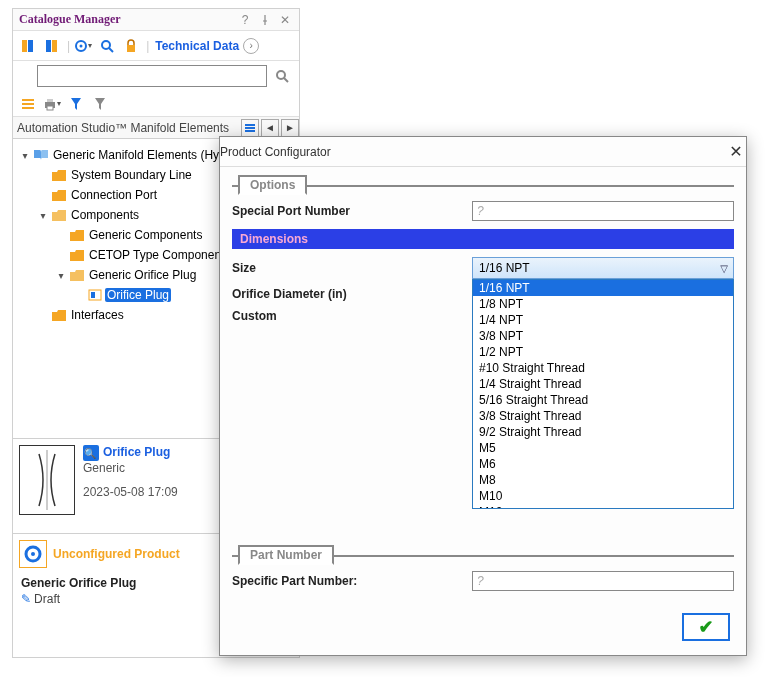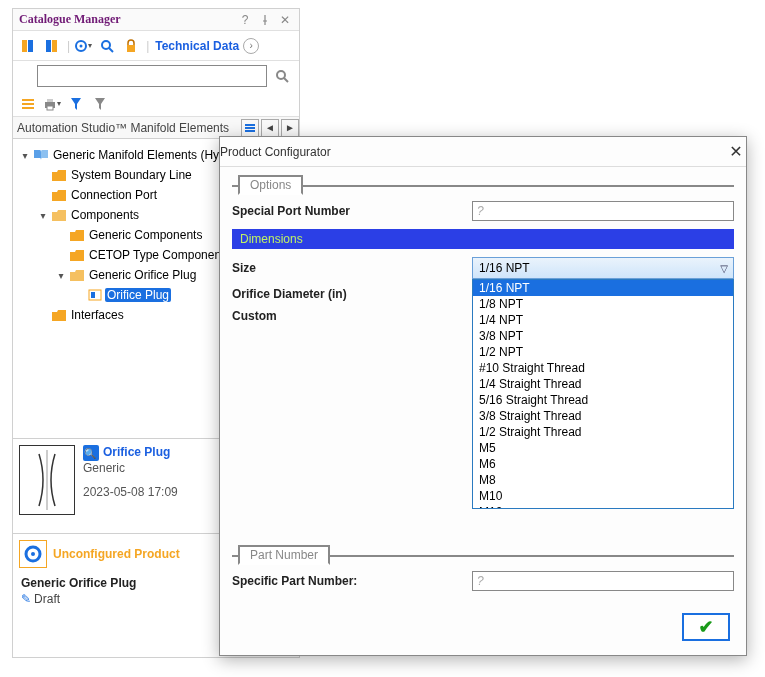--- a/index.html
+++ b/index.html
@@ -52,27 +52,27 @@
 
 
 .dialog { position:absolute; left:219px; top:136px; width:528px; height:520px; border:1px solid #888; background:#fdfdfd; box-shadow:0 4px 16px rgba(0,0,0,0.3); }
 .dlg-header { height:30px; display:flex; align-items:center; padding:0 0; border-bottom:1px solid #ddd; }
 .dlg-title { flex:1; color:#333; }
 .dlg-close { width:20px; height:20px; display:flex; align-items:center; justify-content:center; cursor:pointer; font-size:16px; color:#333; }
 
 .dlg-body { padding: 8px 12px 0 12px; }
 .group-tab-row { position:relative; height:22px; margin-bottom:2px; }
 .group-line { position:absolute; left:0; right:0; top:10px; border-top:2px solid #888; }
-.group-tab { position:absolute; left:6px; top:0; height:20px; background:#fff; border:2px solid #888; border-bottom:2px solid #fff; padding:0 10px; color:#888; font-weight:normal; display:flex; align-items:center; z-index:2; }
+.group-tab { position:absolute; left:6px; top:0; height:20px; background:#fff; border:2px solid #888; border-bottom:2px solid #fff; padding:0 10px; color:#888; font-weight:bold; display:flex; align-items:center; z-index:2; }
 
 .field-row { display:flex; align-items:center; margin:4px 0 8px 0; }
 .field-label { width:240px; font-weight:bold; color:#222; }
 .field-input { flex:1; height:20px; border:1px solid #888; padding:0 4px; color:#aaa; font-style:italic; background:#fff; }
 
-.dim-bar { background:#2b3fe6; color:#bef264; font-weight:normal; padding:3px 8px; margin:2px 0 8px 0; }
+.dim-bar { background:#2b3fe6; color:#f9a8d4; font-weight:bold; padding:3px 8px; margin:2px 0 8px 0; }
 
 .combo { position:relative; flex:1; }
 .combo-box { height:22px; border:1px solid #6aa0d8; background:linear-gradient(#eaf3fc,#cfe5fa); display:flex; align-items:center; padding:0 6px; cursor:pointer; }
 .combo-box .chev { position:absolute; right:6px; color:#335; font-size:10px; }
 .combo-list { position:absolute; left:0; right:0; top:22px; border:1px solid #2a7ac0; background:#fff; z-index:10; max-height:230px; overflow:hidden; }
 .combo-item { padding:1px 6px; cursor:pointer; white-space:nowrap; }
 .combo-item.sel { background:#1a6fe0; color:#fff; }
 
 .plain-label { width:240px; color:#222; font-weight:bold; }
 
@@ -338,21 +338,21 @@
         <div class="combo-list" id="size-list">
             <div class="combo-item sel">1/16 NPT</div>
             <div class="combo-item">1/8 NPT</div>
             <div class="combo-item">1/4 NPT</div>
             <div class="combo-item">3/8 NPT</div>
             <div class="combo-item">1/2 NPT</div>
             <div class="combo-item">#10 Straight Thread</div>
             <div class="combo-item">1/4 Straight Thread</div>
             <div class="combo-item">5/16 Straight Thread</div>
             <div class="combo-item">3/8 Straight Thread</div>
-            <div class="combo-item">1/2 Straight Thread</div>
+            <div class="combo-item">9/2 Straight Thread</div>
             <div class="combo-item">M5</div>
             <div class="combo-item">M6</div>
             <div class="combo-item">M8</div>
             <div class="combo-item">M10</div>
             <div class="combo-item">M12</div>
           </div>
       </div>
     </div>
 
     <div class="field-row">

